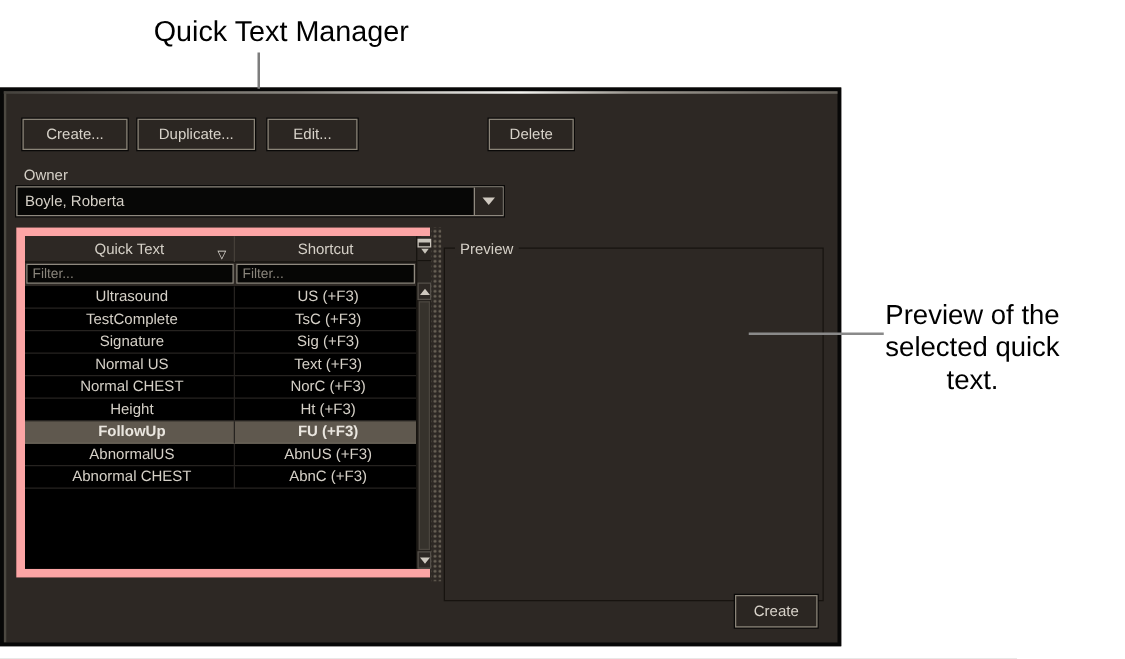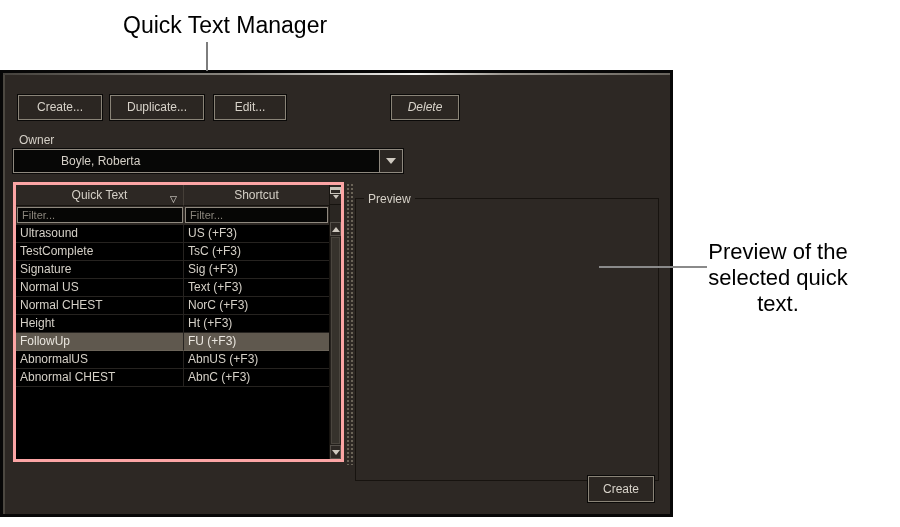--- a/index.html
+++ b/index.html
@@ -22,52 +22,52 @@
                background:linear-gradient(90deg,#45423d 0%,#8a8781 35%,#f4f4f1 62%,#9a968f 75%,#68645d 100%); }
 
   
   .btn { position:absolute; height:25px; background:#2b2622; border:1px solid #8a8478;
          box-shadow:0 0 0 1px #0a0908; color:#d8d3ca; font-size:12px;
          font-family:"Liberation Sans", sans-serif; text-align:center; line-height:23px; cursor:default; }
   .btn-create    { left:15px;  top:22px; width:84px; }
   .btn-duplicate { left:107px; top:22px; width:94px; }
   .btn-edit      { left:211px; top:22px; width:72px; }
   .btn-rename    { left:285px; top:22px; width:93px; }
-  .btn-delete    { left:388px; top:22px; width:68px;font-style:italic; }
+  .btn-delete    { left:388px; top:22px; width:68px; }
 
   
   .owner-label { position:absolute; left:16px; top:60px; }
   .combo { position:absolute; left:10px; top:76px; width:390px; height:24px;
-           border:1px solid #8f897f; box-shadow:0 0 0 1px #0a0908; background:#070706; display:flex;padding-left:41px; }
+           border:1px solid #8f897f; box-shadow:0 0 0 1px #0a0908; background:#070706; display:flex; }
   .combo-value { flex:1; line-height:22px; padding-left:6px; color:#d5d0c7; }
   .combo-btn { width:23px; background:#2b2622; border-left:1px solid #8f897f;
                display:flex; align-items:center; justify-content:center; }
   .tri-down { width:0; height:0; border:5px solid transparent; border-top:6px solid #cfc9c0; margin-top:5px; }
 
   
   .table-wrap { position:absolute; left:10px; top:109px; width:331px; height:280px;
-                border:3px solid #fca5a5; background:#000; display:flex; }
+                border:7px solid #fca5a5; background:#000; display:flex; }
   .tmain { width:313px; display:flex; flex-direction:column; }
   .thead { display:flex; height:21px; background:#2d2824; }
   .th { color:#d5d0c7; text-align:center; line-height:20px; position:relative;
         border-right:1px solid #453f38; border-bottom:1px solid #16130f; }
   .th-qt { width:168px; } .th-sc { width:145px; border-right:none; }
   .sort-glyph { position:absolute; right:6px; top:4px; font-size:9px; color:#e8e4dd; }
   .tfilter { display:flex; height:19px; background:#2d2824; }
   .tfilter .fcell { padding:1px; } .fcell-qt { width:168px; } .fcell-sc { width:145px; }
   .filter-input { width:100%; height:16px; background:#060605; border:1px solid #8f897f;
                   color:#cfc9c0; font-size:11px; padding:0 4px; font-family:"Liberation Sans", sans-serif; }
   .filter-input::placeholder { color:#8a857c; opacity:1; }
   .tbody { flex:1; background:#000; overflow:hidden; }
   .trow { display:flex; height:18px; }
   .cell { line-height:17px; padding-left:4px; color:#d5d0c7; white-space:nowrap; overflow:hidden;
-          border-bottom:1px solid #262320; }
+          border-bottom:1px solid #262320;text-align:center; }
   .cell.qt { width:168px; border-right:1px solid #262320; }
   .cell.sc { width:145px; }
-  .trow.selected .cell { background:#5f584e; color:#eae6df; border-bottom-color:#6b6459; }
+  .trow.selected .cell { background:#5f584e; color:#eae6df; border-bottom-color:#6b6459;font-weight:bold; }
 
   
   .scol { width:16px; background:#25211d; display:flex; flex-direction:column; border-left:1px solid #16130f; }
   .chooser-btn { height:20px; background:#2d2824; display:flex; flex-direction:column;
                  align-items:center; justify-content:center; border-bottom:1px solid #16130f; }
   .chooser-glyph { width:11px; height:7px; border:1px solid #c9c4bb; border-top-width:3px; }
   .chooser-arrow { width:0; height:0; border:3px solid transparent; border-top:4px solid #c9c4bb; margin-top:1px; }
   .sgap { height:17px; background:#2a2622; }
   .sbtn { height:14px; background:#2d2824; border:1px solid #55504a; display:flex;
           align-items:center; justify-content:center; }

